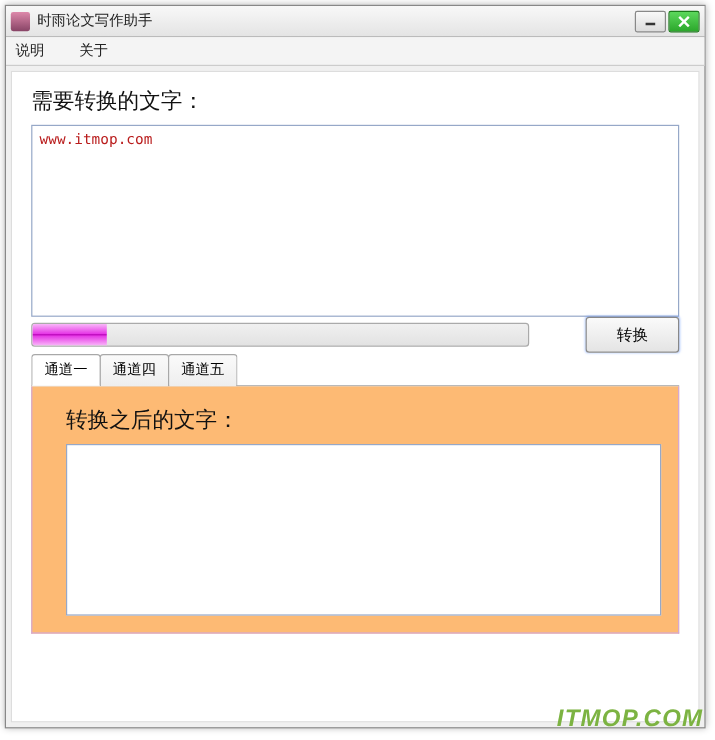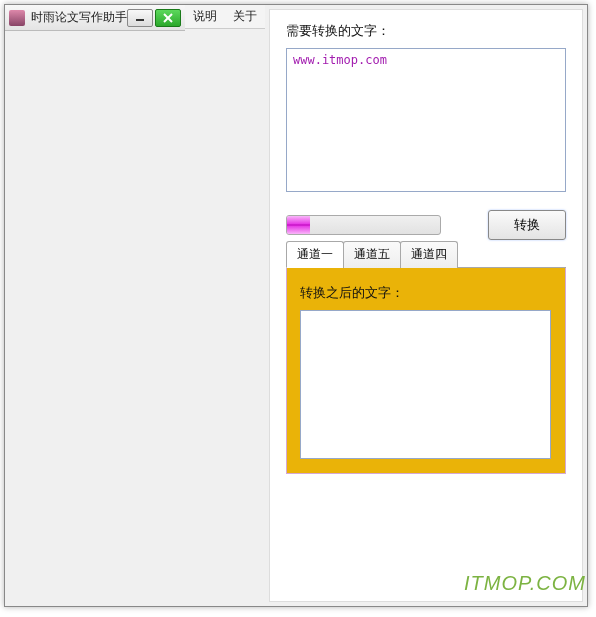--- a/index.html
+++ b/index.html
@@ -13,20 +13,21 @@
   position: relative;
 }
 .window {
   width: 584px;
   height: 603px;
   margin: 4px;
   border: 1px solid #888;
   background: #f0f0f0;
   box-shadow: 0 0 6px rgba(0,0,0,0.3);
   display: flex;
+  flex-direction: column;
 }
 .titlebar {
   height: 26px;
   background: linear-gradient(#f8f8f8, #e4e4e4);
   border-bottom: 1px solid #bbb;
   display: flex;
   align-items: center;
   padding: 0 4px;
 }
 .titlebar .app-icon {
@@ -51,50 +52,49 @@
   color: #fff;
   font-weight: bold;
 }
 .menubar {
   height: 24px;
   background: #f4f4f4;
   border-bottom: 1px solid #ccc;
   display: flex;
   align-items: center;
   padding: 0 8px;
-  gap: 16px;
+  gap: 29px;
 }
 .menu-item { font-size: 12px; color: #222; cursor: default; }
 .client {
   flex: 1;
   background: #fff;
   border: 1px solid #ddd;
   margin: 4px;
   padding: 12px 16px 8px 16px;
   display: flex;
   flex-direction: column;
 }
 .section-label {
-  font-size: 13px;
+  font-size: 18px;
   color: #111;
   margin-bottom: 8px;
 }
 .input-area {
   width: 100%;
-  height: 144px;
+  height: 160px;
   border: 1px solid #96a8c8;
   background: #fff;
   padding: 4px 6px;
   font-size: 12px;
-  color: #a21caf;
+  color: #b91c1c;
   resize: none;
   outline: none;
 }
 .progress-row {
-  margin-top: 18px;
   display: flex;
   align-items: center;
   gap: 47px;
 }
 .progressbar {
   flex: 1;
   max-width: 418px;
   height: 20px;
   border: 1px solid #aaa;
   border-radius: 3px;
@@ -131,44 +131,44 @@
   position: relative;
   top: 1px;
 }
 .tab.active {
   background: #fff;
   border-bottom: 1px solid #fff;
 }
 .output-panel {
   border: 1px solid #d4a8d4;
   border-top: none;
-  background: #eab308;
-  padding: 16px 14px 14px 13px;
+  background: #fdba74;
+  padding: 16px 14px 14px 28px;
   height: 206px;
   display: flex;
   flex-direction: column;
 }
 .output-area {
   flex: 1;
   border: 1px solid #96a8c8;
   background: #fff;
   padding: 4px 6px;
   font-size: 12px;
   resize: none;
   outline: none;
 }
 .watermark {
   position: absolute;
   right: 10px;
-  bottom: 22px;
+  bottom: 6px;
   font-size: 20px;
   font-family: Arial, sans-serif;
   color: #7cb342;
   font-style: italic;
-  font-weight: normal;
+  font-weight: bold;
   letter-spacing: 1px;
   pointer-events: none;
 }
 </style>
 </head>
 <body>
 
 <div class="window">
 
   <div class="titlebar">
@@ -201,22 +201,22 @@
 
     <div class="progress-row">
       <div class="progressbar">
         <div class="fill" style="width: 15%;"></div>
       </div>
       <button class="convert-btn">转换</button>
     </div>
 
     <div class="tabs">
       <div class="tab active">通道一</div>
+      <div class="tab">通道四</div>
       <div class="tab">通道五</div>
-      <div class="tab">通道四</div>
     </div>
 
     <div class="output-panel">
       <div class="section-label">转换之后的文字：</div>
       <textarea class="output-area" style=""></textarea>
     </div>
 
   </div>
 </div>
 

